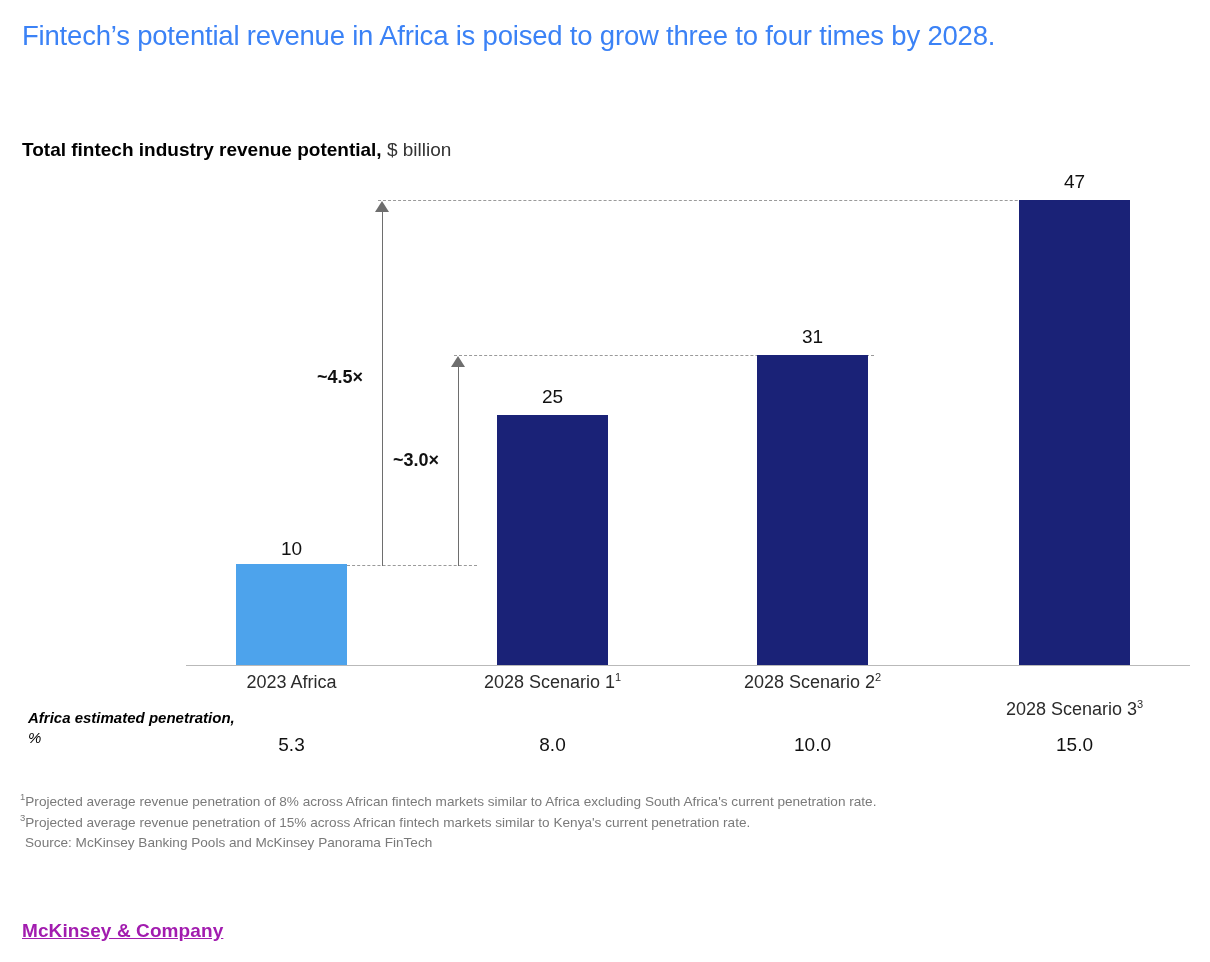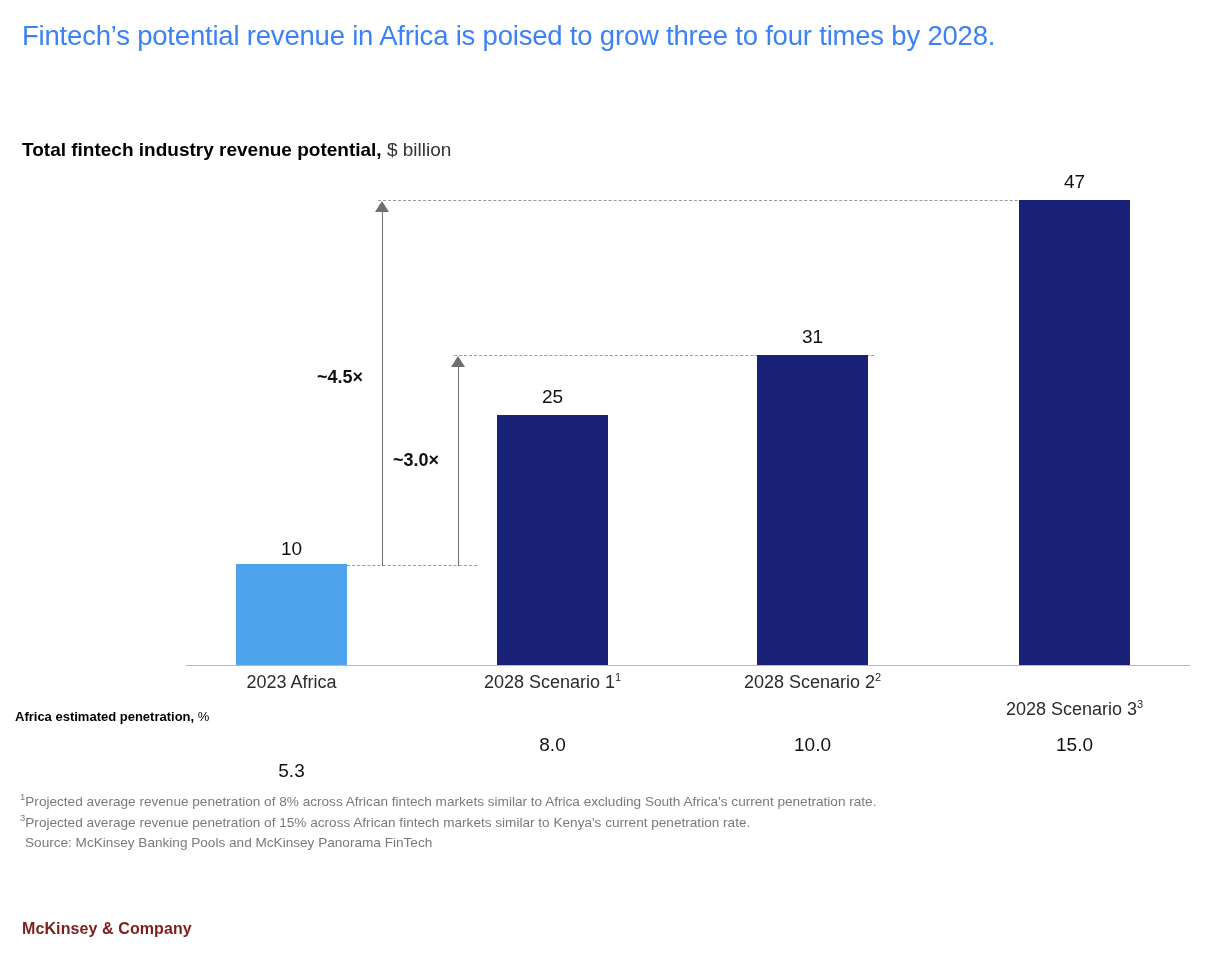--- a/index.html
+++ b/index.html
@@ -120,27 +120,28 @@
     font-size: 18px;
     font-weight: bold;
     color: #111111;
     text-align: right;
     white-space: nowrap;
   }
 
   
   #pen-label {
     position: absolute;
-    left: 15px;
+    left: 28px;
     top: 708px;
     width: 220px;
-    font-size: 13px;
+    font-size: 15px;
     font-weight: bold;
     line-height: 1.35;
     color: #000000;
+    font-style: italic;
   }
   #pen-label .pct {
     font-weight: normal;
   }
   .pen-value {
     position: absolute;
     top: 734px;
     font-size: 19px;
     color: #111111;
     text-align: center;
@@ -166,24 +167,25 @@
     line-height: 0;
   }
   #footnotes .source {
     padding-left: 5px;
   }
 
   #brand {
     position: absolute;
     left: 22px;
     top: 920px;
-    font-size: 16px;
-    font-weight: bold;
-    color: #7f1d1d;
+    font-size: 19px;
+    font-weight: bold;
+    color: #a21caf;
     letter-spacing: 0.1px;
+    text-decoration: underline;
   }
 </style>
 </head>
 <body>
 
 <div id="title">Fintech’s potential revenue in Africa is poised to grow three to four times by 2028.</div>
 
 <div id="subtitle"><span class="strong">Total fintech industry revenue potential,</span> <span class="light">$ billion</span></div>
 
 <div id="chart">
@@ -214,21 +216,21 @@
 
   <div id="axis-line"></div>
 
   <div class="cat-label" style="left:206px; width:171px;"><span>2023 Africa</span></div>
   <div class="cat-label" style="left:467px; width:171px;"><span>2028 Scenario 1</span><sup>1</sup></div>
   <div class="cat-label" style="left:727px; width:171px;"><span>2028 Scenario 2</span><sup>2</sup></div>
   <div class="cat-label" style="left:989px; width:171px;margin-top:27px;"><span>2028 Scenario 3</span><sup>3</sup></div>
 </div>
 
 <div id="pen-label"><span>Africa estimated penetration,</span> <span class="pct">%</span></div>
-<div class="pen-value" style="left:236px; width:111px;margin-top:26px;">5.3</div>
+<div class="pen-value" style="left:236px; width:111px;">5.3</div>
 <div class="pen-value" style="left:497px; width:111px;">8.0</div>
 <div class="pen-value" style="left:757px; width:111px;">10.0</div>
 <div class="pen-value" style="left:1019px; width:111px;">15.0</div>
 
 <div id="footnotes">
   <div class="fn"><sup>1</sup><span>Projected average revenue penetration of 8% across African fintech markets similar to Africa excluding South Africa's current penetration rate.</span></div>
   <div class="fn"><sup>3</sup><span>Projected average revenue penetration of 15% across African fintech markets similar to Kenya's current penetration rate.</span></div>
   <div class="fn source">Source: McKinsey Banking Pools and McKinsey Panorama FinTech</div>
 </div>
 

